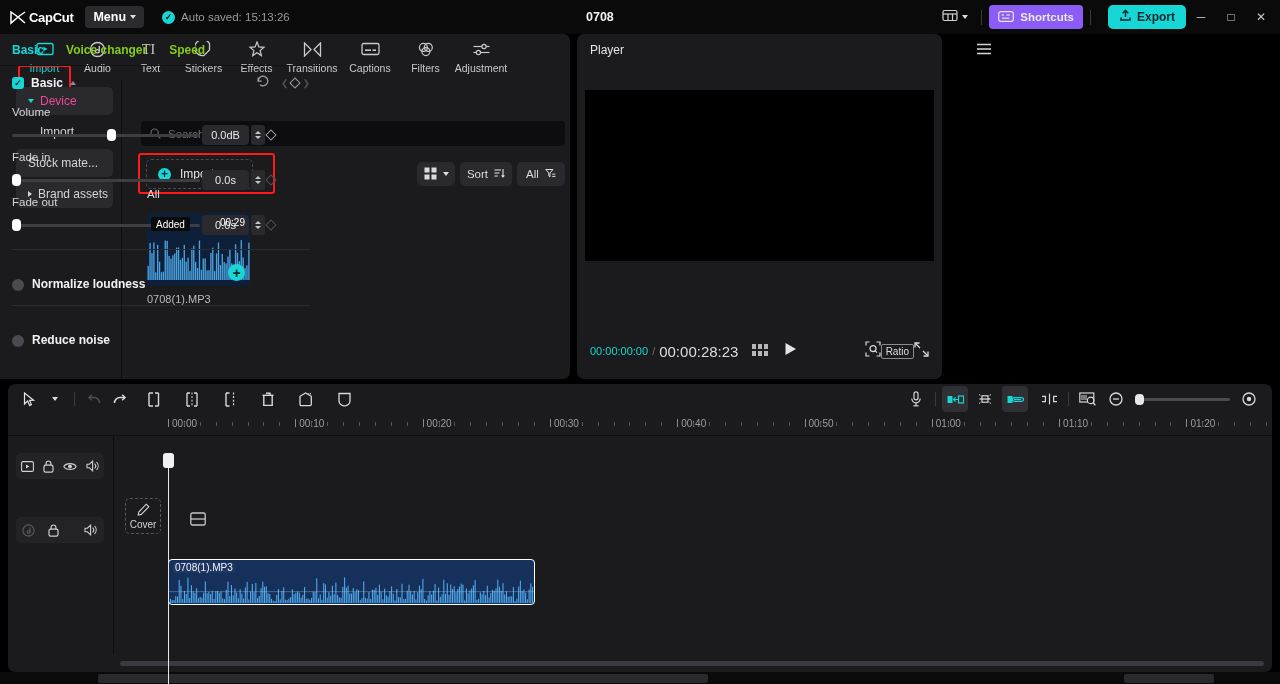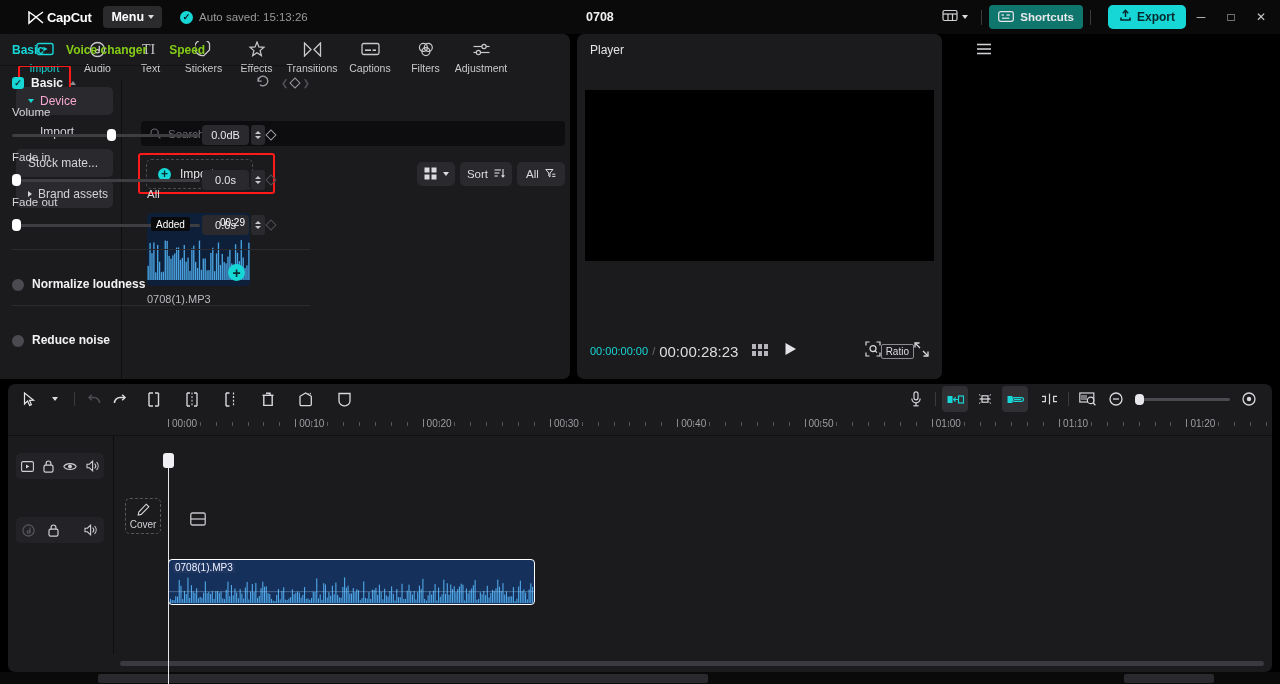--- a/index.html
+++ b/index.html
@@ -10,21 +10,21 @@
     overflow: hidden;
   }
   body { position: relative; }
 
   
   #titlebar {
     position: absolute; left: 0; top: 0; width: 1280px; height: 34px;
     background: #0a0a0a;
     display: flex; align-items: center;
   }
-  .logo-wrap { display: flex; align-items: center; margin-left: 28px; gap: 5px; }
+  .logo-wrap { display: flex; align-items: center; margin-left: 10px; gap: 5px; }
   .logo-mark { width: 14px; height: 13px; position: relative; }
   .logo-text { color: #fff; font-size: 13px; font-weight: bold; letter-spacing: -.3px; }
   .menu-btn {
     margin-left: 12px; height: 22px; padding: 0 8px;
     background: #2b2b2e; border-radius: 4px;
     display: flex; align-items: center; gap: 4px;
     color: #fff; font-size: 12.5px; font-weight: bold;
   }
   .caret-d { width: 0; height: 0; border-left: 3.5px solid transparent; border-right: 3.5px solid transparent; border-top: 4px solid #ddd; }
   .autosave { margin-left: 18px; display: flex; align-items: center; gap: 6px; }
@@ -37,21 +37,21 @@
   #project-title {
     position: absolute; left: 586px; top: 0; height: 34px;
     display: flex; align-items: center;
     color: #f0f0f2; font-size: 12.5px; font-weight: bold;
   }
   .tb-right { position: absolute; right: 0; top: 0; height: 34px; display: flex; align-items: center; gap: 0; }
   .layout-btn { display: flex; align-items: center; gap: 4px; padding: 0 6px; height: 24px; }
   .vsep { width: 1px; height: 15px; background: #3a3a3d; margin: 0 7px; }
   .shortcuts-btn {
     display: flex; align-items: center; gap: 6px; height: 24px;
-    padding: 12px 9px; background: #0f766e; border-radius: 4px;
+    padding: 12px 9px; background: #8b5cf6; border-radius: 4px;
     color: #e8e8ea; font-size: 11.5px; font-weight: bold;
   }
   .export-btn {
     display: flex; align-items: center; gap: 5px; height: 24px;
     padding: 0 11px; background: #16d6d6; border-radius: 5px;
     color: #06292e; font-size: 12px; font-weight: bold;
     margin-left: 10px;
   }
   .wctrl { width: 30px; height: 34px; display: flex; align-items: center; justify-content: center; color: #c8c8cc; font-size: 12px; }
   .wctrl:last-child { margin-right: 4px; }
@@ -74,21 +74,21 @@
     border: 2px solid #ff1a1a; border-radius: 3px; pointer-events: none;
   }
 
   
   #subnav { position: absolute; left: 0; top: 46px; width: 113px; height: 299px; padding-top: 4px; }
   .subnav-item {
     margin: 3px 8px; height: 28px; border-radius: 5px;
     display: flex; align-items: center; padding-left: 12px;
     color: #d4d4d8; font-size: 12px;
   }
-  .subnav-item.sel { background: #2a2a2e; color: #f9a8d4; padding-left: 12px; }
+  .subnav-item.sel { background: #2a2a2e; color: #ec4899; padding-left: 12px; }
   .subnav-item.grp { background: #2a2a2e; }
   .tri { width: 0; height: 0; margin-right: 6px; }
   .tri.down { border-left: 3.5px solid transparent; border-right: 3.5px solid transparent; border-top: 4.5px solid #16d6d6; }
   .tri.right { border-top: 3.5px solid transparent; border-bottom: 3.5px solid transparent; border-left: 4.5px solid #d4d4d8; }
   .divider-v { position: absolute; left: 113px; top: 46px; width: 1px; height: 299px; background: #0d0d0e; }
 
   
   #media-area { position: absolute; left: 114px; top: 46px; width: 448px; height: 299px; }
   #searchbar {
     position: absolute; left: 19px; top: 41px; width: 424px; height: 25px;

